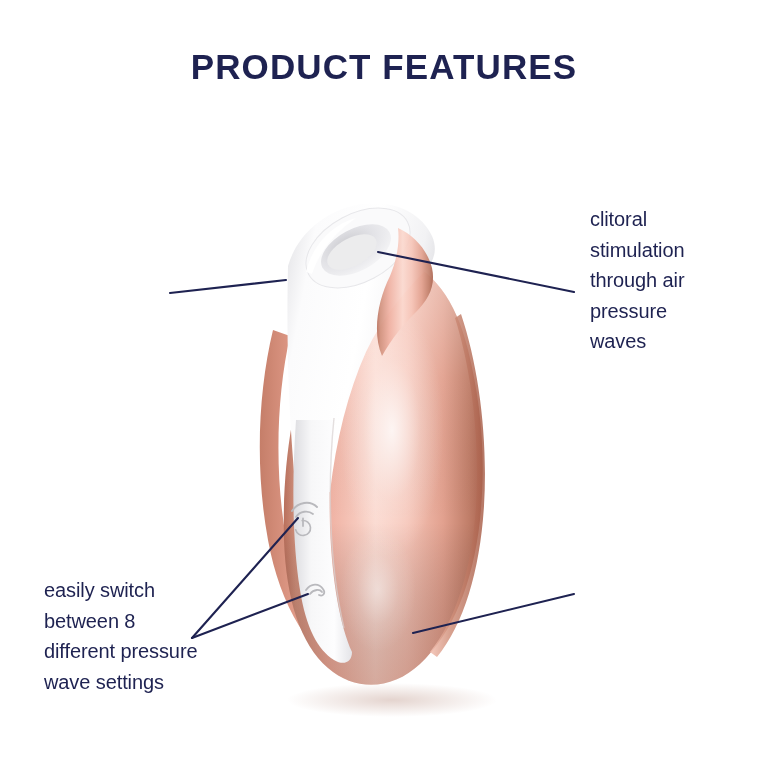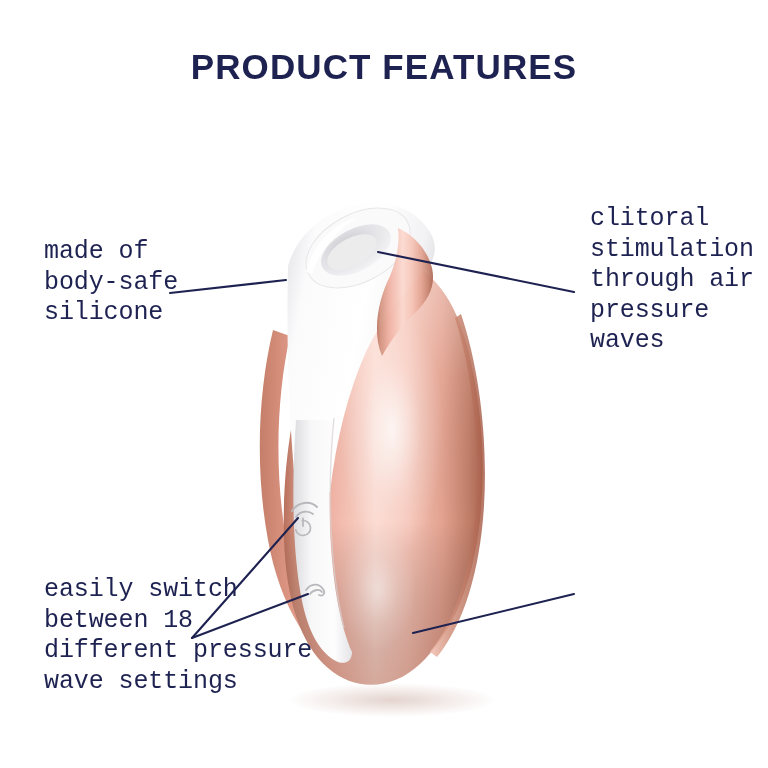--- a/index.html
+++ b/index.html
@@ -30,23 +30,23 @@
     font-weight: bold;
     letter-spacing: 1.1px;
     color: #1e2251;
     font-family: "Liberation Sans", sans-serif;
   }
 
   
   .callout {
     position: absolute;
     color: #1e2251;
-    font-size: 25px;
+    font-size: 20px;
     line-height: 30.5px;
-    font-family: Liberation Mono, monospace;
+    font-family: Liberation Sans, sans-serif;
     white-space: pre-line;
     letter-spacing: -0.1px;
   }
   #callout-silicone   { left: 44px;  top: 237px; }
   #callout-clitoral   { left: 590px; top: 204px; }
   #callout-switch     { left: 44px;  top: 575px; }
   #callout-magnetic   { left: 590px; top: 542px; }
 
   
   #leader-lines {
@@ -228,29 +228,26 @@
   <svg id="leader-lines" viewBox="0 0 768 768">
     <g stroke="#1e2251" stroke-width="2.1" fill="none" stroke-linecap="round">
       <line x1="170" y1="293" x2="286" y2="280"></line>
       <line x1="378" y1="252" x2="574" y2="292"></line>
       <line x1="192" y1="638" x2="298" y2="518"></line>
       <line x1="192" y1="638" x2="308" y2="594"></line>
       <line x1="413" y1="633" x2="574" y2="594"></line>
     </g>
   </svg>
 
-  <div class="callout" id="callout-silicone">made of
-body-safe
-silicone</div>
 
   <div class="callout" id="callout-clitoral">clitoral
 stimulation
 through air
 pressure
 waves</div>
 
   <div class="callout" id="callout-switch">easily switch
-between 18
+between 8
 different pressure
 wave settings</div>
 
 
 </div>
 
 </body></html>

